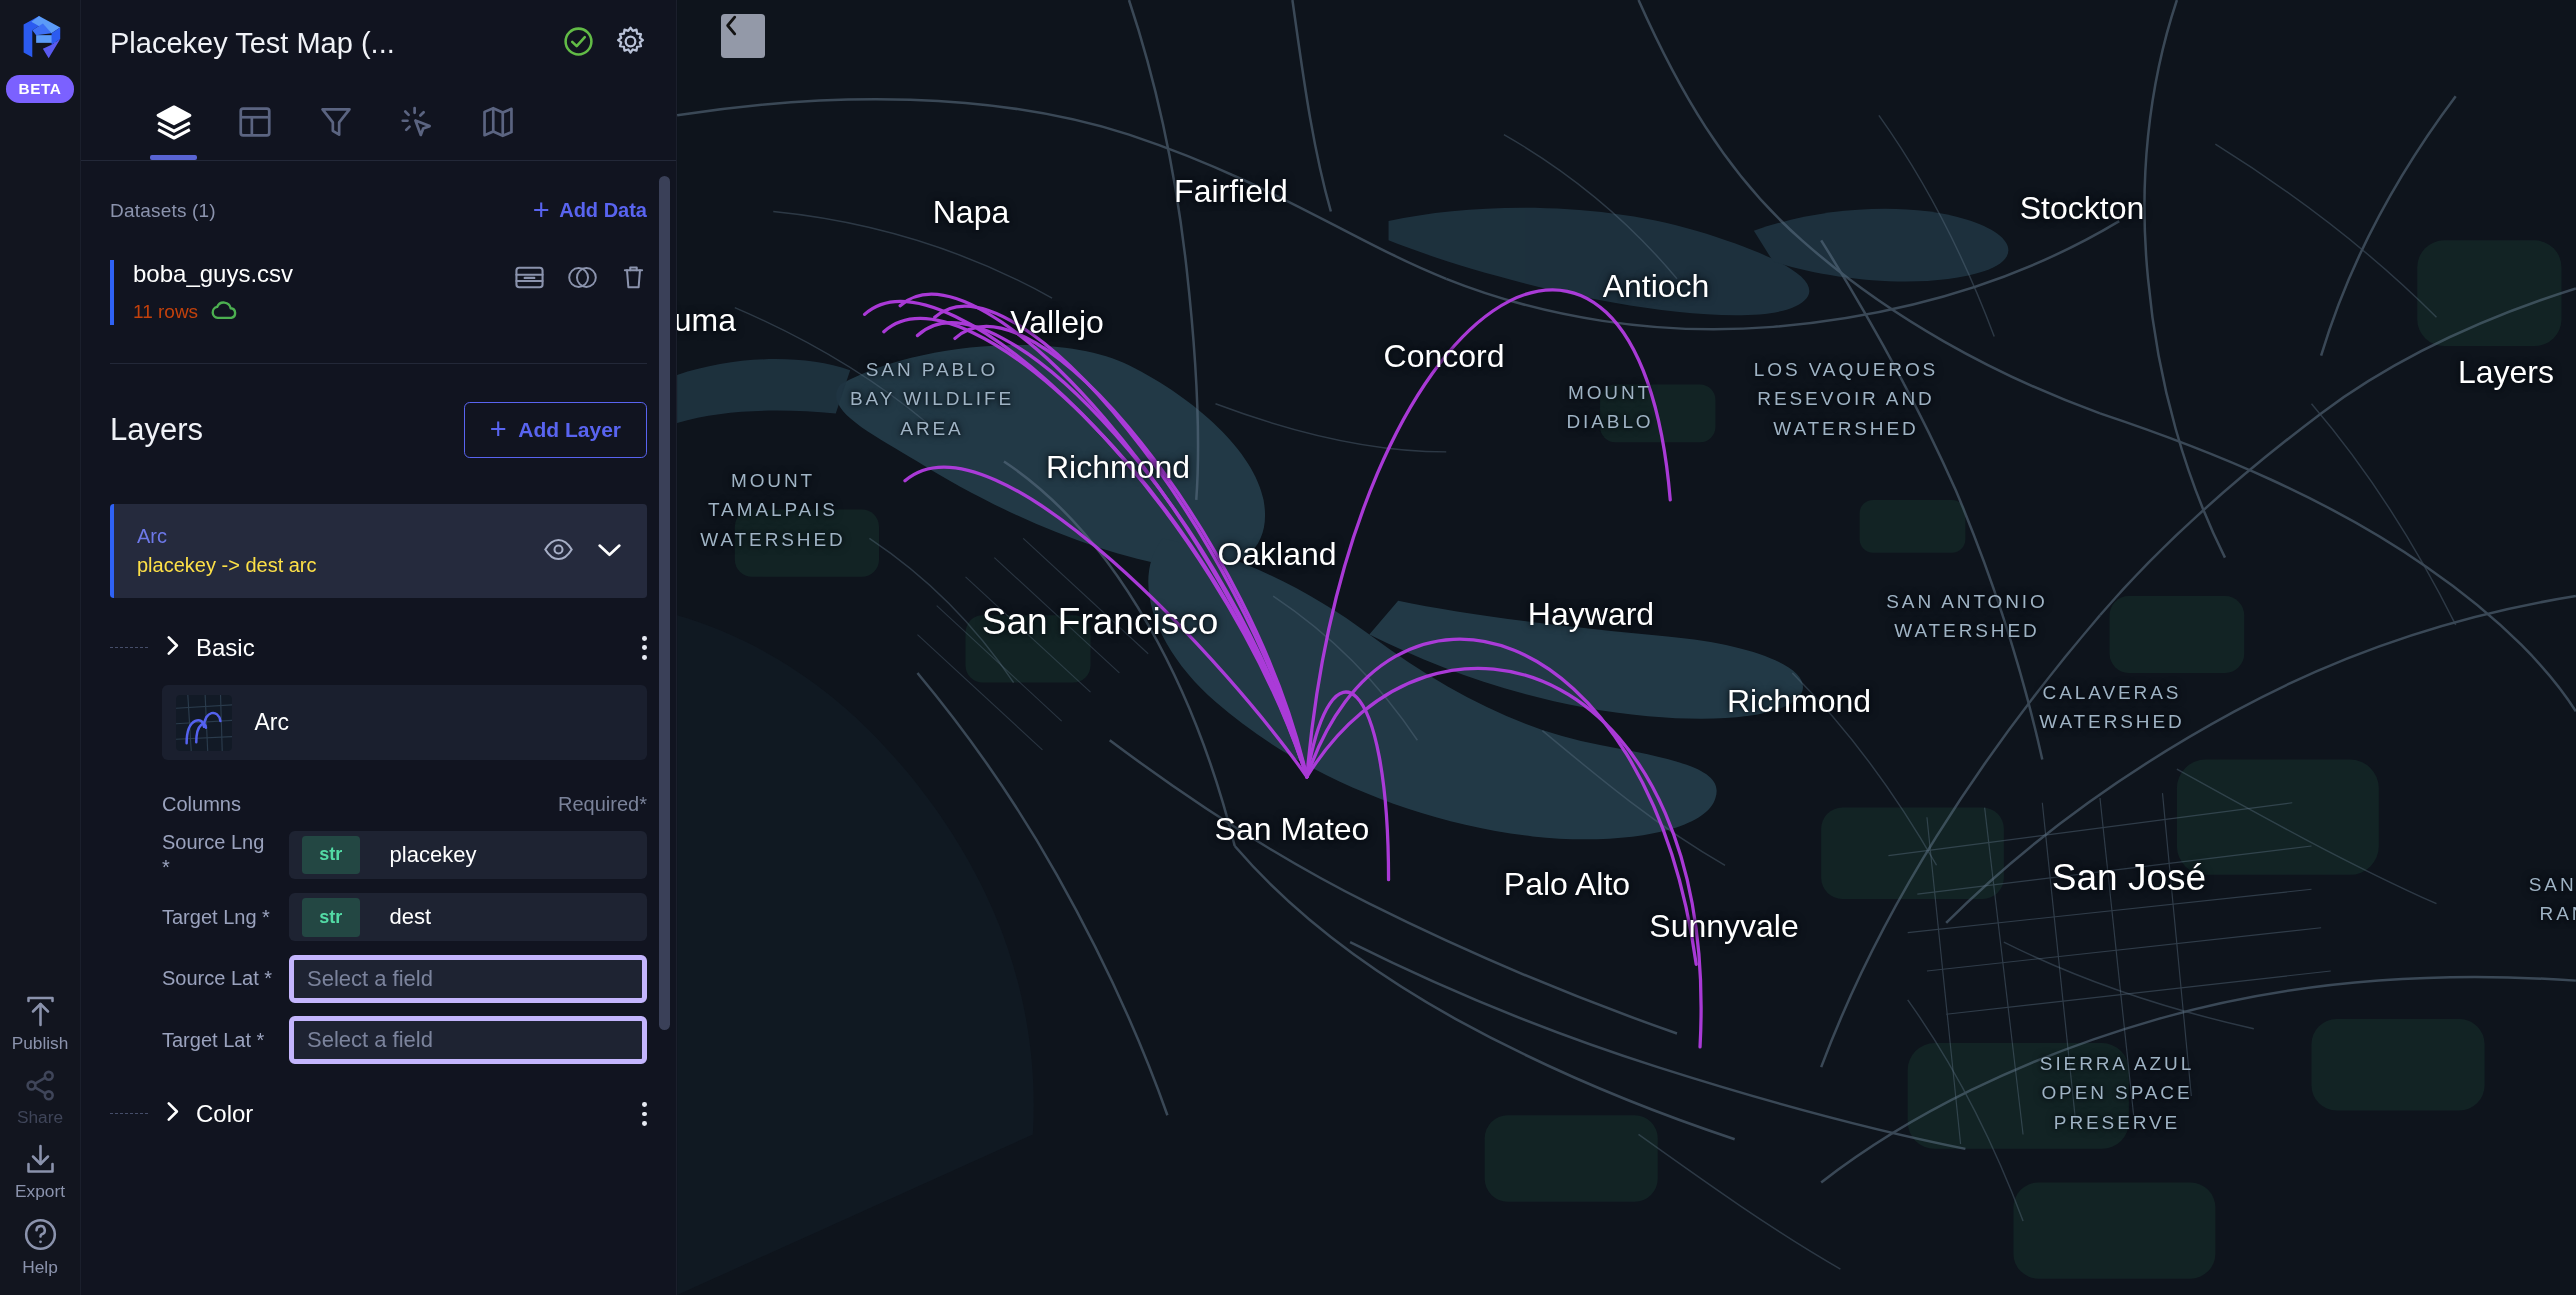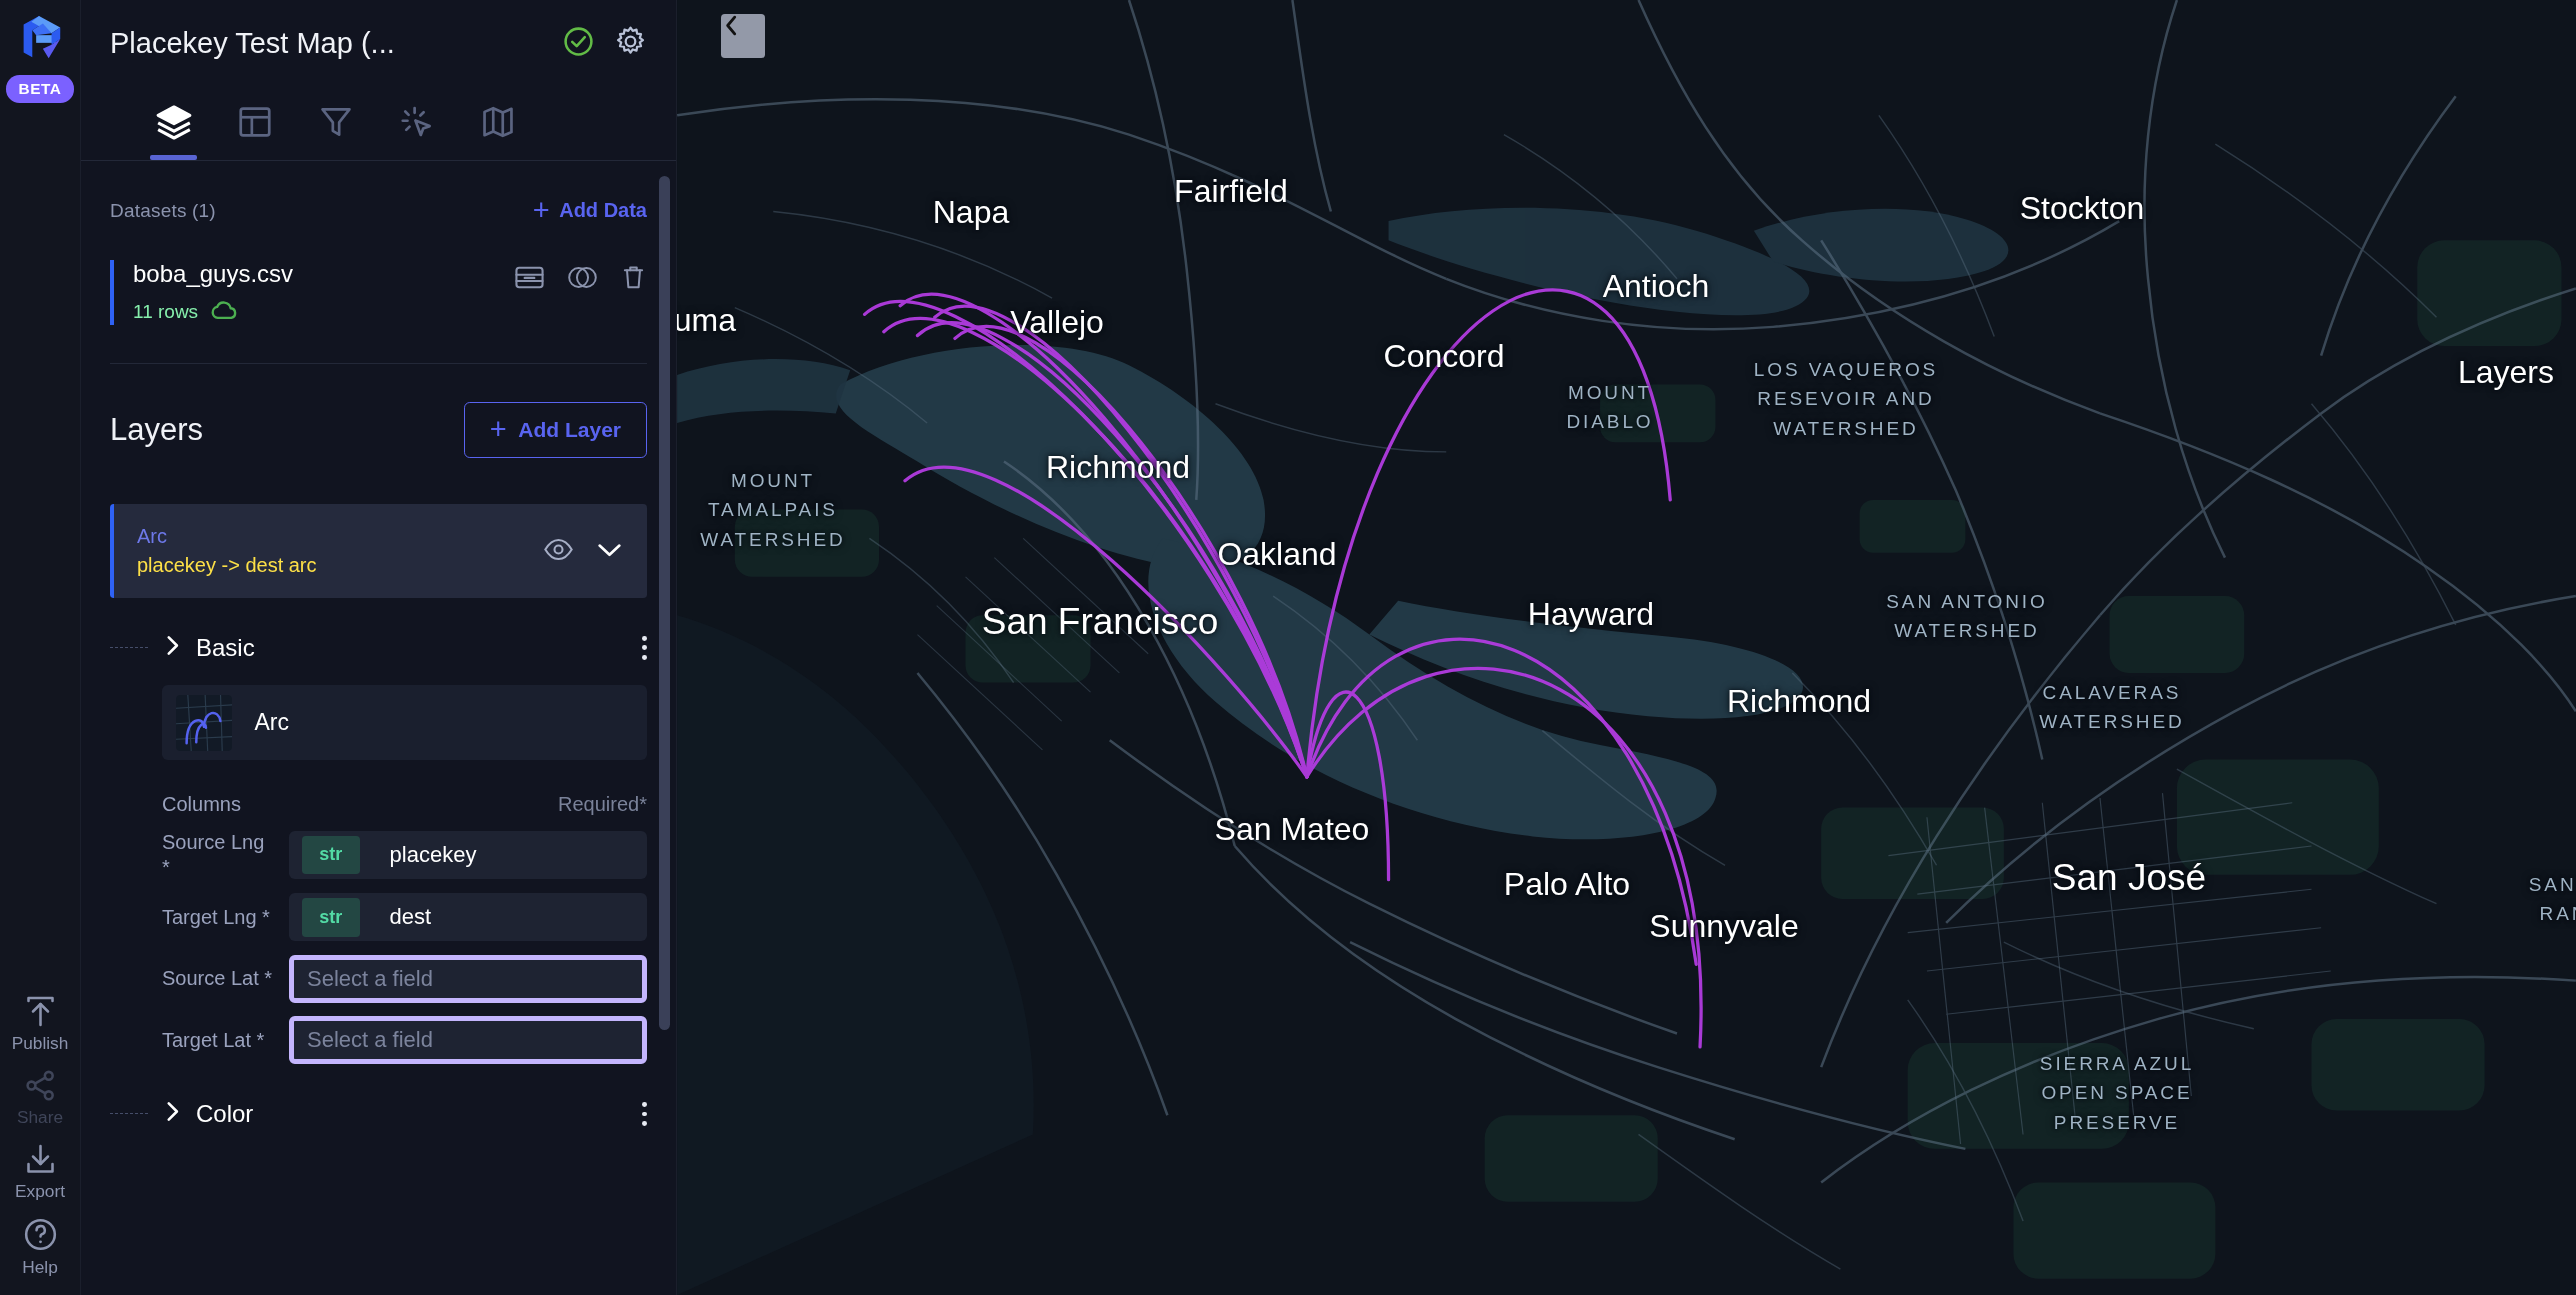--- a/index.html
+++ b/index.html
@@ -94,21 +94,21 @@
 
   .dataset-card {
     margin: 35px 29px 0 29px;
     display: flex; align-items: flex-start;
     border-left: 4.8px solid #2f62f5;
     padding-left: 19px; cursor: pointer;
   }
   .dataset-main { flex: 1; }
   .dataset-name { font-size: 24px; color: #ffffff; }
   .dataset-sub { display: flex; align-items: center; gap: 11.5px; margin-top: 11.5px; }
-  .dataset-rows { font-size: 19px; color: #86efac; }
+  .dataset-rows { font-size: 19px; color: #c2410c; }
   .dataset-actions { display: flex; align-items: center; gap: 22px; padding-top: 3.8px; }
   .dataset-actions svg { cursor: pointer; display:block; }
   .panel-divider { height: 1px; background: #232838; margin: 38px 29px 0 29px; }
 
   
   .layers-head {
     display: flex; align-items: center; justify-content: space-between;
     padding: 38px 29px 0 29px;
   }
   .layers-title { font-size: 31px; color: #f0f2f7; }
@@ -658,20 +658,25 @@
     <div class="maplbl lbl-city-lg" style="left:600px;top:554px">Oakland</div>
     <div class="maplbl lbl-city-xl" style="left:423px;top:622px">San Francisco</div>
     <div class="maplbl lbl-city-lg" style="left:914px;top:614px">Hayward</div>
     <div class="maplbl lbl-city-lg" style="left:1122px;top:701px">Richmond</div>
     <div class="maplbl lbl-city-lg" style="left:615px;top:829px">San Mateo</div>
     <div class="maplbl lbl-city-lg" style="left:890px;top:884px">Palo Alto</div>
     <div class="maplbl lbl-city-lg" style="left:1047px;top:926px">Sunnyvale</div>
     <div class="maplbl lbl-city-xl" style="left:1452px;top:878px">San José</div>
     <div class="maplbl lbl-city-lg" style="left:15.4px;top:320px">aluma</div>
 
+    <div class="maplbl lbl-area" style="left:255px;top:399px">
+      <div>SAN PABLO</div>
+        <div>BAY WILDLIFE</div>
+        <div>AREA</div>
+    </div>
     <div class="maplbl lbl-area" style="left:96px;top:510px">
       <div>MOUNT</div>
         <div>TAMALPAIS</div>
         <div>WATERSHED</div>
     </div>
     <div class="maplbl lbl-area" style="left:933px;top:407px">
       <div>MOUNT</div>
         <div>DIABLO</div>
     </div>
     <div class="maplbl lbl-area" style="left:1169px;top:399px">

